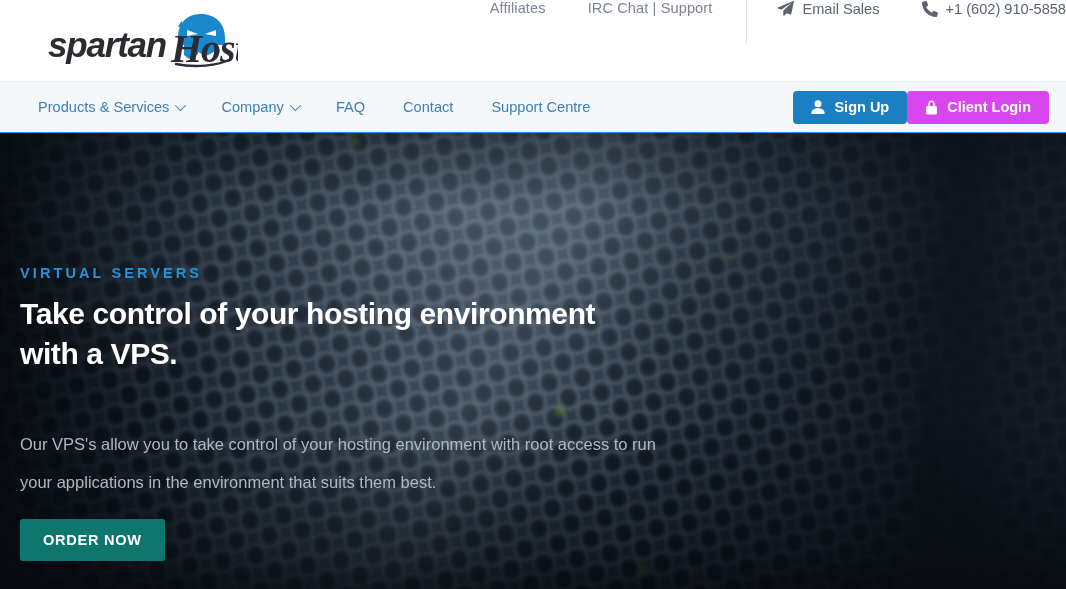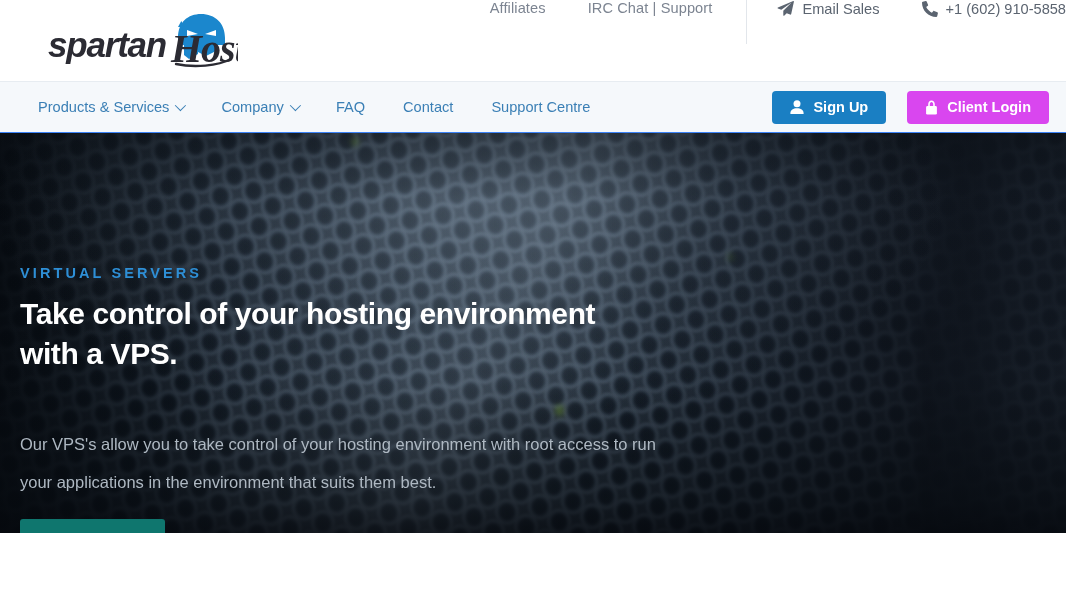--- a/index.html
+++ b/index.html
@@ -102,21 +102,21 @@
     width: 8px; height: 8px;
     border-right: 1.6px solid #3a7fb5;
     border-bottom: 1.6px solid #3a7fb5;
     transform: rotate(45deg) translateY(-2px);
   }
   .mainnav-right {
     position: absolute;
     right: 17px;
     display: flex;
     align-items: center;
-    gap: 21px;
+    gap: 0;
     text-align: right;
   }
   .btn {
     display: flex;
     align-items: center;
     justify-content: center;
     gap: 9px;
     height: 33px;
     border-radius: 4px;
     color: #ffffff;
@@ -126,21 +126,21 @@
     padding: 0 18px;
     white-space: nowrap;
   }
   .btn-signup { background: #1a7fc3; }
   .btn-login  { background: #d946ef; }
   .btn .ic { display: flex; align-items: center; }
 
   
   .hero {
     position: relative;
-    height: 400px;
+    height: 456px;
     overflow: hidden;
     background: #1d2733;
   }
   .hero-bg {
     position: absolute;
     inset: 0;
     background-color: #26313d;
   }
   
   .mesh {

